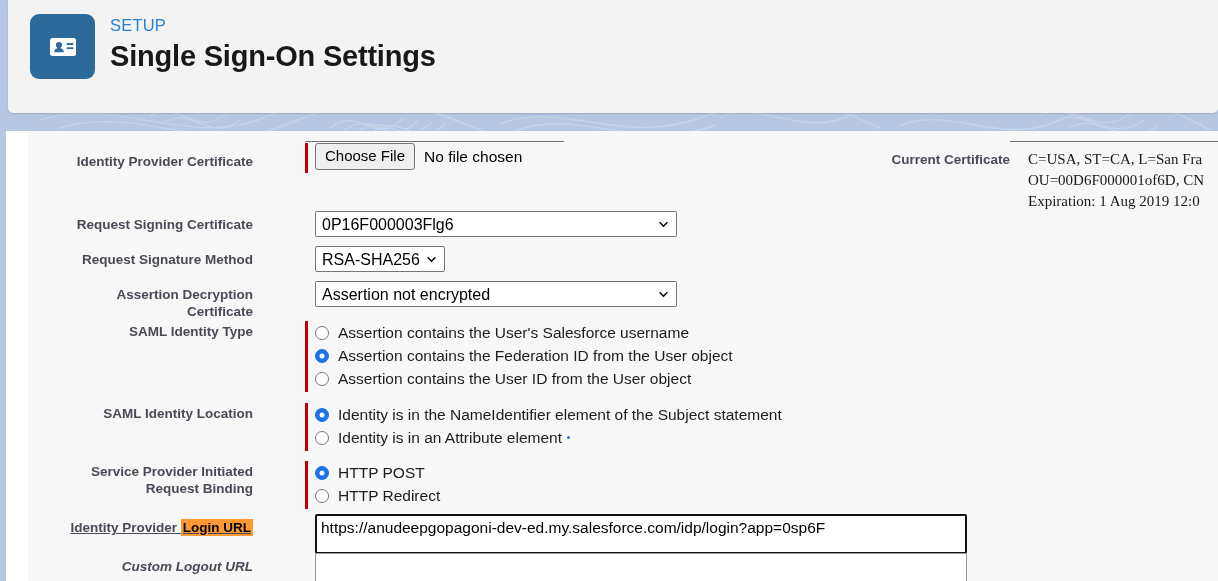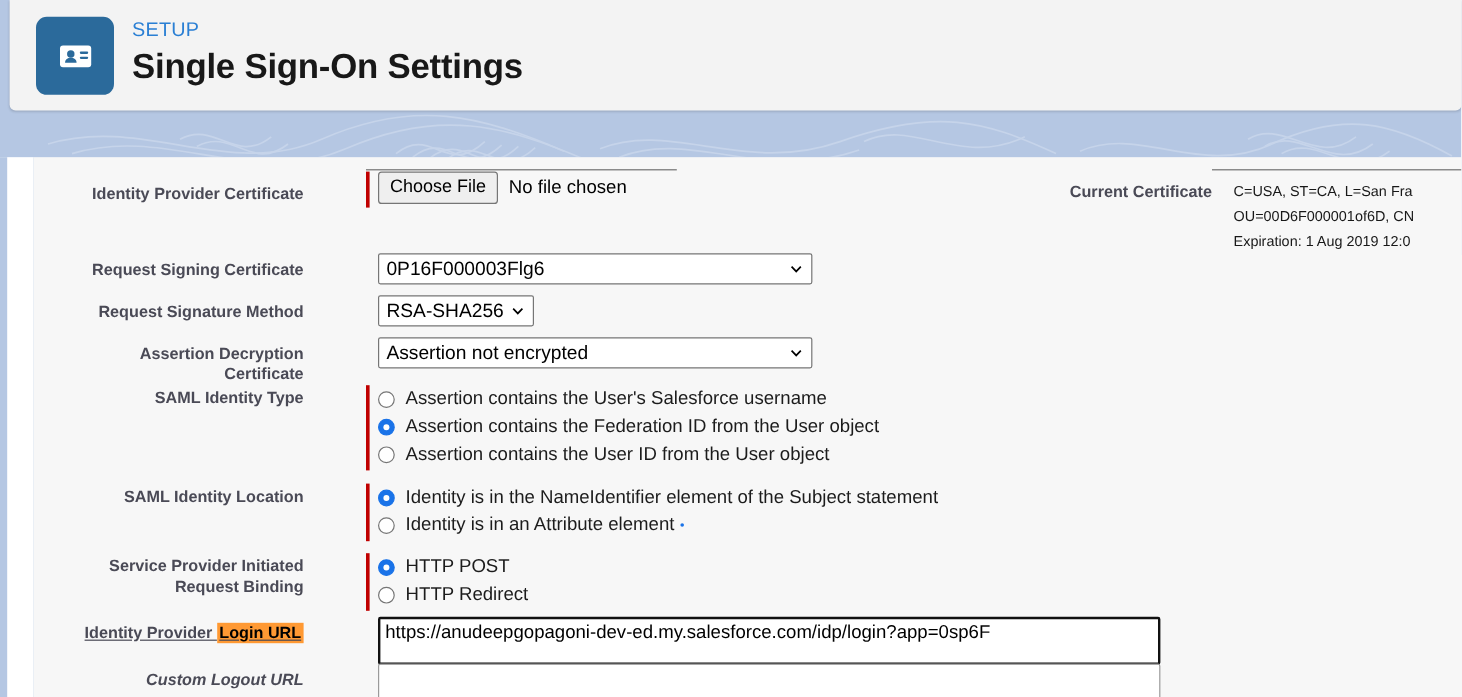--- a/index.html
+++ b/index.html
@@ -31,21 +31,21 @@
     overflow: hidden;
   }
   .band svg { position: absolute; left: 0; top: 0; }
 
   
   .header-card {
     position: absolute;
     left: 8px;
     top: 0px;
     width: 1210px;
-    height: 92px;
+    height: 113px;
     background: #f3f3f3;
     border-bottom-left-radius: 5px;
     border-bottom-right-radius: 5px;
     box-shadow: 0 1px 2px rgba(0,0,0,0.14);
     box-sizing: border-box;
   }
   .header-inner {
     position: absolute;
     left: 22px;
     top: 14px;
@@ -277,22 +277,22 @@
   
   .hl {
     background: #ff9933;
     color: #000000;
     font-weight: bold;
     padding: 1px 2px;
   }
 
   
   .cert-text {
-    font-family: Liberation Sans, sans-serif;
-    font-size: 12px;
+    font-family: Liberation Serif, serif;
+    font-size: 15px;
     color: #181818;
     line-height: 21px;
     white-space: nowrap;
   }
 </style>
 </head>
 <body>
 
 <div id="app">
 

